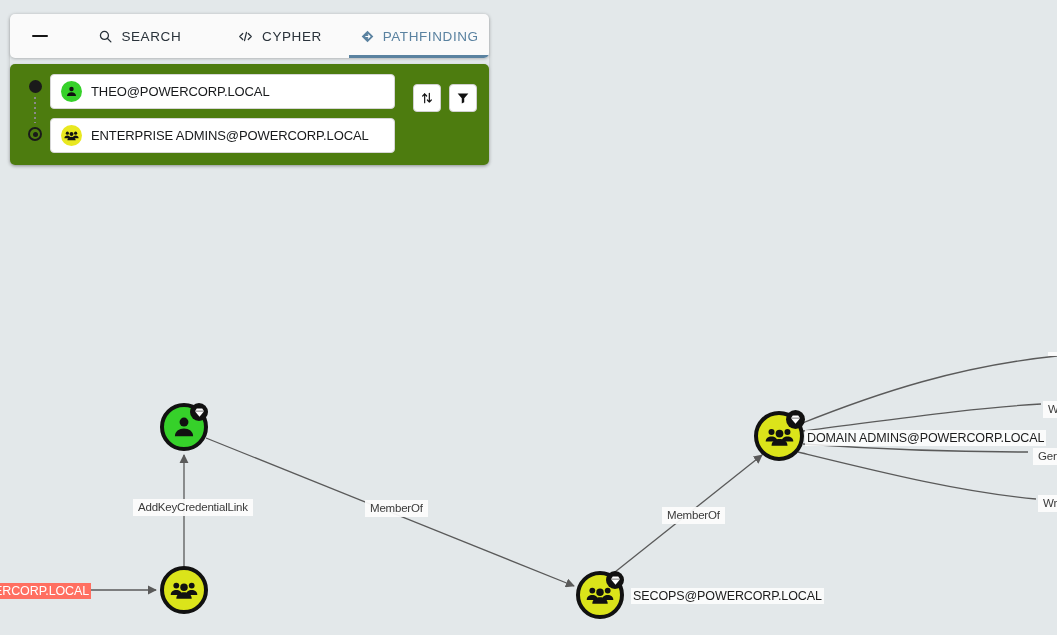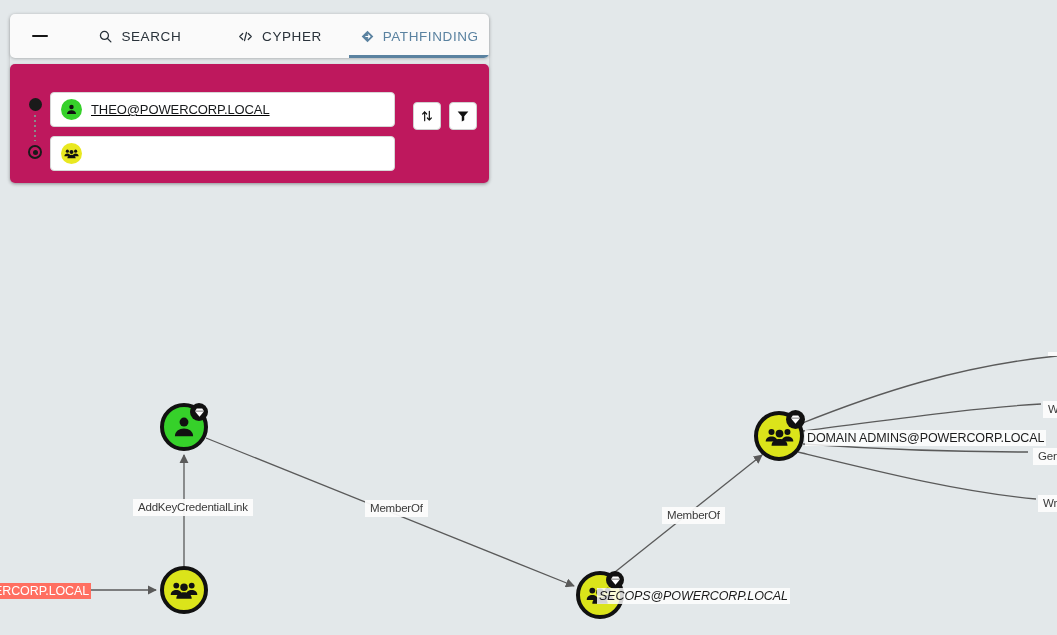--- a/index.html
+++ b/index.html
@@ -117,27 +117,26 @@
     content: "";
     position: absolute;
     left: 0; right: 0; bottom: 0;
     height: 3px;
     background: #5a82a0;
   }
   .tab svg { display: block; }
 
   #search-card {
     margin-top: 6px;
-    background: #be185d;
+    background: #4d7c0f;
     border-radius: 5px;
     box-shadow: 0 1px 3px rgba(0,0,0,0.22);
-    padding: 28px 12px 12px 12px;
+    padding: 10px 12px 12px 12px;
     display: flex;
     align-items: flex-start;
-    text-decoration: underline;
   }
   #endpoints-rail {
     width: 26px;
     padding-top: 6px;
     display: flex;
     flex-direction: column;
     align-items: center;
   }
   .dot-start {
     width: 13px; height: 13px; border-radius: 50%;
@@ -286,21 +285,21 @@
         <circle cx="12" cy="9.6" r="3.2" fill="#111"></circle>
         <path d="M5.4 19.6c0-3.6 2.9-5.6 6.6-5.6s6.6 2 6.6 5.6z" fill="#111"></path>
       </svg>
       <div class="node-badge" style="right:-4px; top:-4px; width:18px; height:18px;">
         <svg width="11" height="11" viewBox="0 0 24 24">
           <path d="M6 3h12l4 6-10 12L2 9z" fill="#ffffff"></path>
           <path d="M2 9h20" stroke="#111" stroke-width="1.2" fill="none"></path>
         </svg>
       </div>
     </div>
-    <div class="node-label" style="left:597px; top:588px;font-style:italic;">SECOPS@POWERCORP.LOCAL</div>
+    <div class="node-label" style="left:631px; top:588px;">SECOPS@POWERCORP.LOCAL</div>
 
     <div class="gnode group" style="left:754px; top:411px; width:50px; height:50px;">
       <svg width="29" height="29" viewBox="0 0 24 24">
         <circle cx="5.4" cy="8.2" r="2.5" fill="#111"></circle>
         <circle cx="18.6" cy="8.2" r="2.5" fill="#111"></circle>
         <path d="M0.6 16.2c0-2.6 2.1-4.1 4.8-4.1s4.8 1.5 4.8 4.1z" fill="#111"></path>
         <path d="M13.8 16.2c0-2.6 2.1-4.1 4.8-4.1s4.8 1.5 4.8 4.1z" fill="#111"></path>
         <circle cx="12" cy="9.6" r="3.2" fill="#111"></circle>
         <path d="M5.4 19.6c0-3.6 2.9-5.6 6.6-5.6s6.6 2 6.6 5.6z" fill="#111"></path>
       </svg>
@@ -375,20 +374,21 @@
           <span class="chip-icon group">
             <svg width="15" height="15" viewBox="0 0 24 24">
               <circle cx="5.4" cy="8.2" r="2.5" fill="#111"></circle>
               <circle cx="18.6" cy="8.2" r="2.5" fill="#111"></circle>
               <path d="M0.6 16.2c0-2.6 2.1-4.1 4.8-4.1s4.8 1.5 4.8 4.1z" fill="#111"></path>
               <path d="M13.8 16.2c0-2.6 2.1-4.1 4.8-4.1s4.8 1.5 4.8 4.1z" fill="#111"></path>
               <circle cx="12" cy="9.6" r="3.2" fill="#111"></circle>
               <path d="M5.4 19.6c0-3.6 2.9-5.6 6.6-5.6s6.6 2 6.6 5.6z" fill="#111"></path>
             </svg>
           </span>
+          <span class="val">ENTERPRISE ADMINS@POWERCORP.LOCAL</span>
         </div>
       </div>
 
       <div id="panel-actions">
         <div class="icon-btn" title="Swap Nodes">
           <svg width="14" height="14" viewBox="0 0 24 24">
             <path d="M8 20V5M8 5 4.6 8.6M8 5l3.4 3.6" fill="none" stroke="#111" stroke-width="2" stroke-linecap="round" stroke-linejoin="round"></path>
             <path d="M16 4v15M16 19l3.4-3.6M16 19l-3.4-3.6" fill="none" stroke="#111" stroke-width="2" stroke-linecap="round" stroke-linejoin="round"></path>
           </svg>
         </div>

